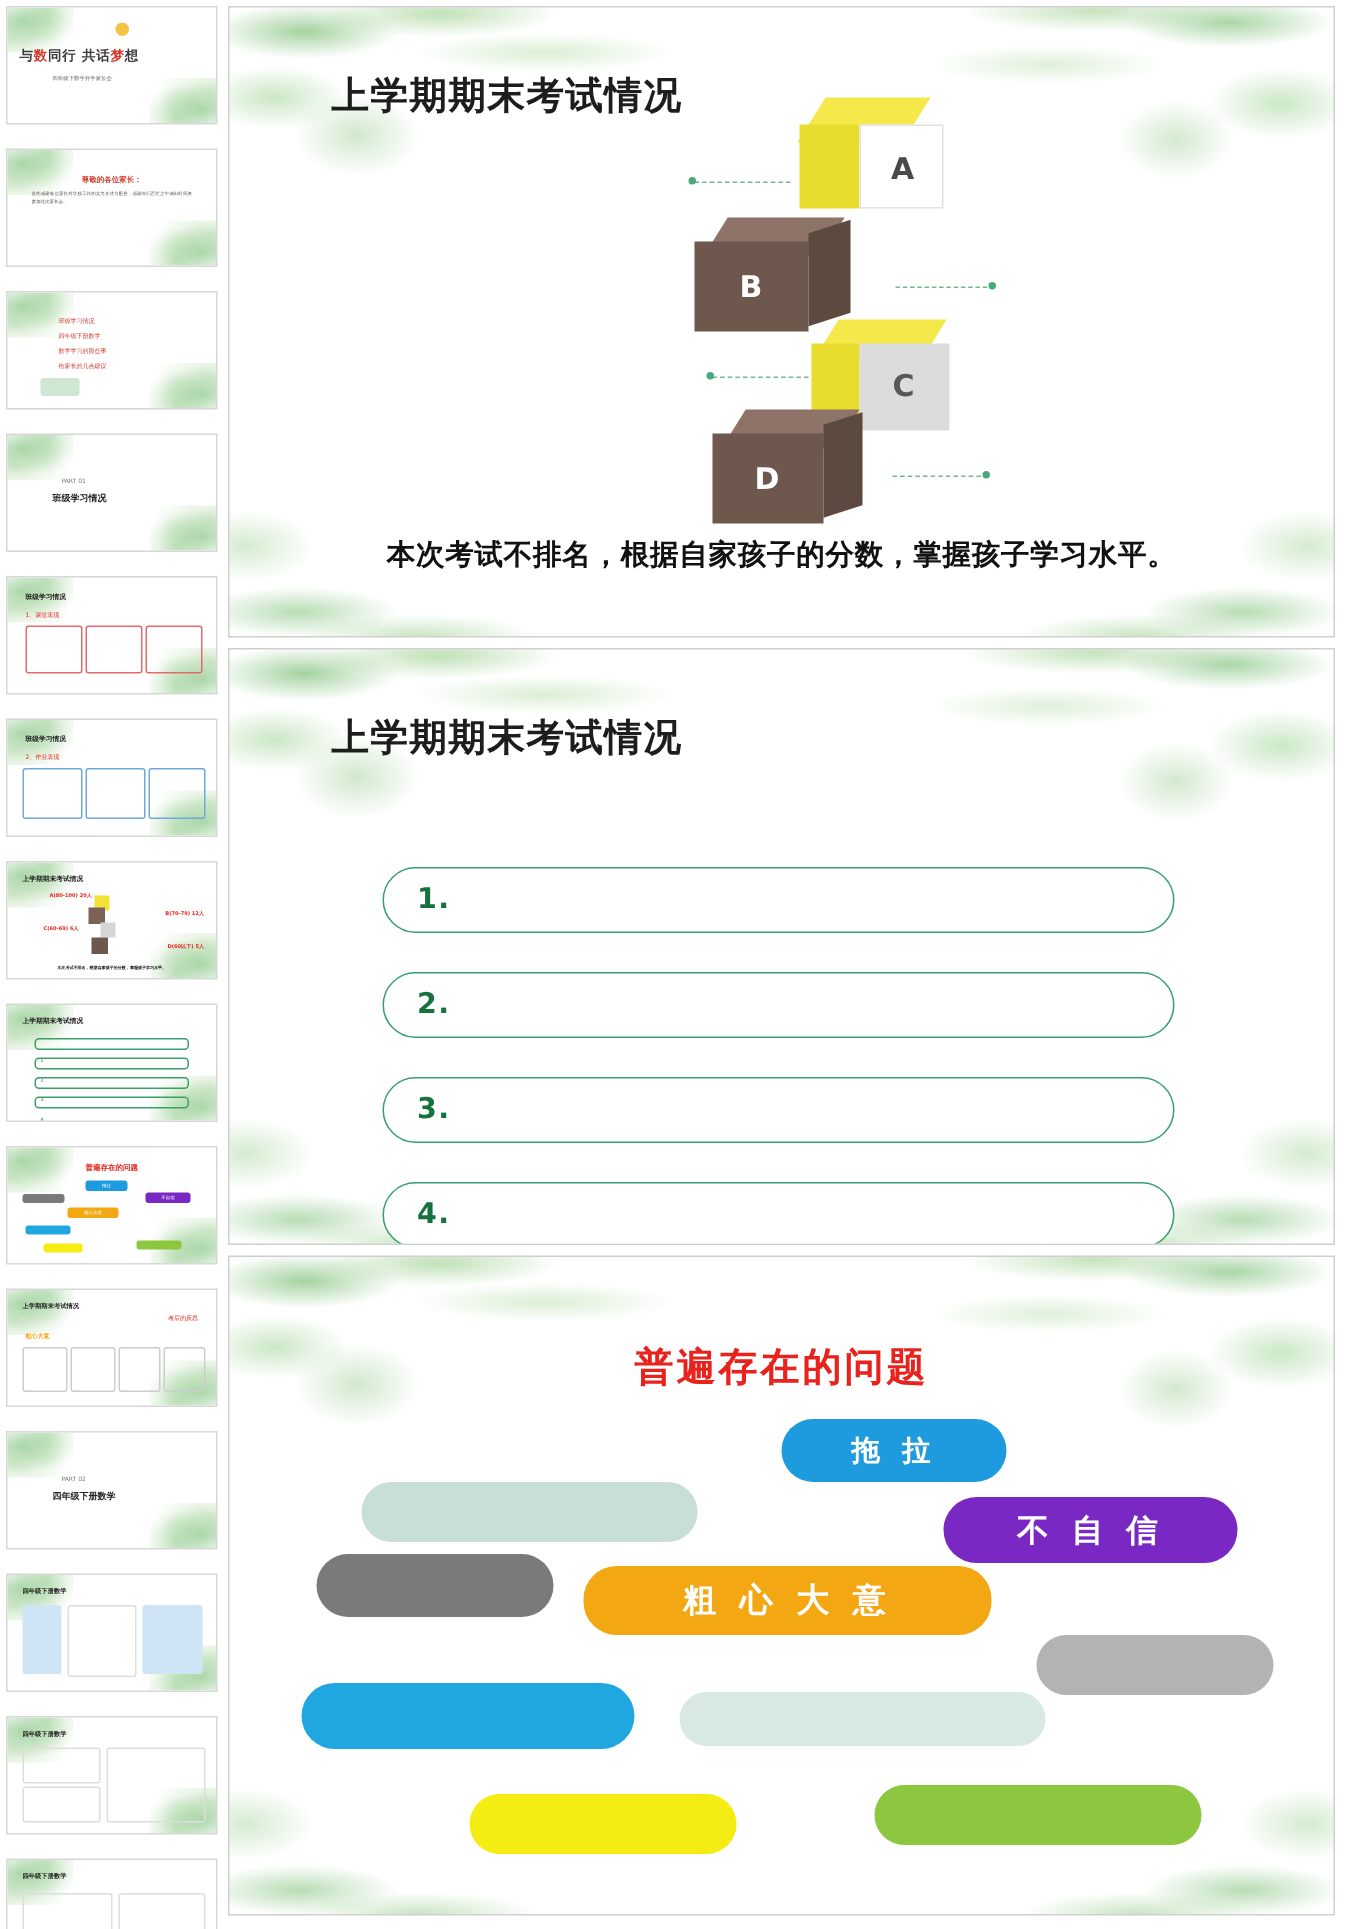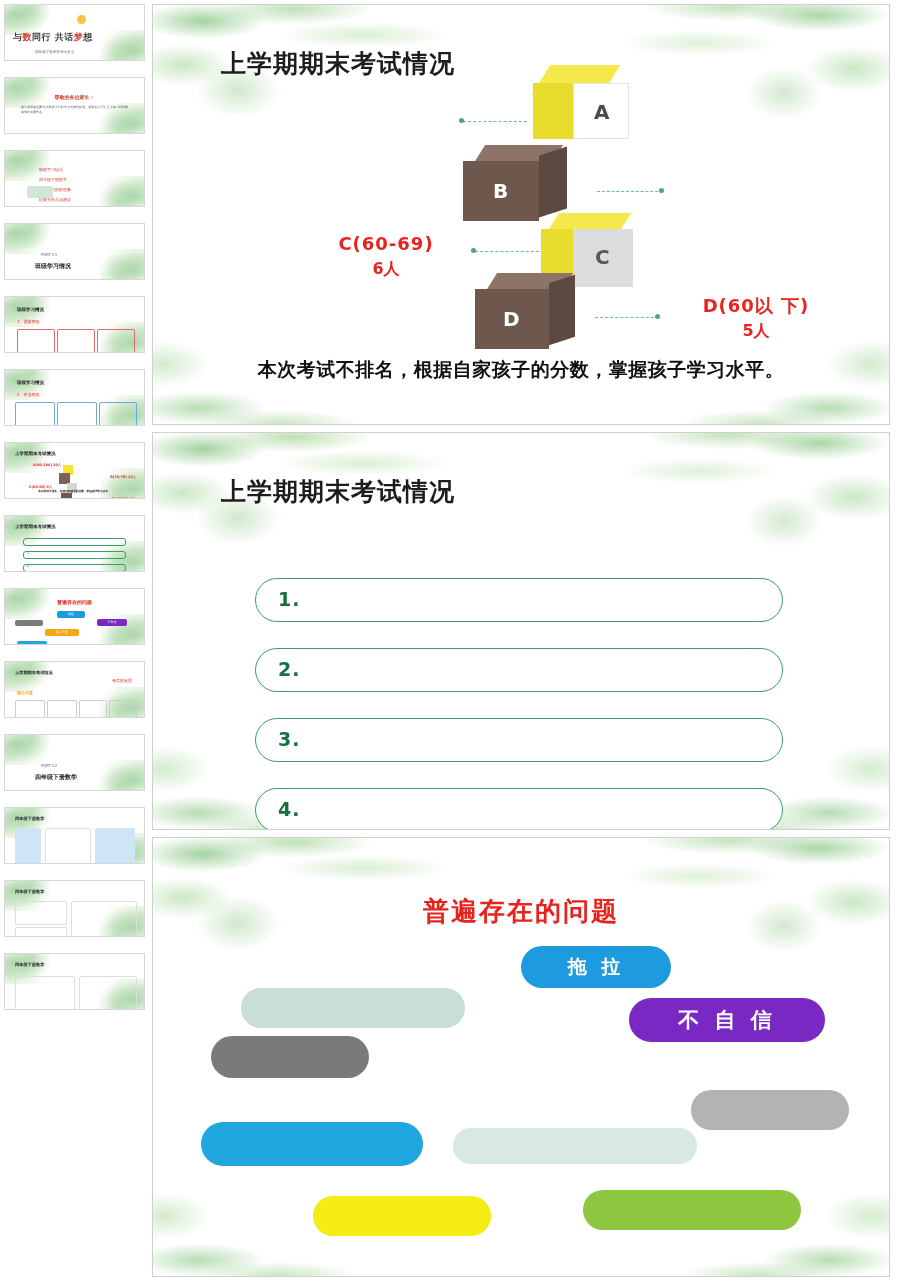--- a/index.html
+++ b/index.html
@@ -25,21 +25,21 @@
   .sidebar {
     width: 150px;
     min-width: 150px;
     background: #ffffff;
     padding: 4px 3px 0 4px;
     box-sizing: border-box;
     overflow: hidden;
   }
   .thumb {
     width: 141px;
-    height: 57px;
+    height: 79px;
     margin-bottom: 16px;
     border: 1px solid #d7d7d7;
     box-sizing: border-box;
     position: relative;
     background: #ffffff;
     overflow: hidden;
   }
   .thumb .leaf-tl, .thumb .leaf-br {
     position: absolute;
     width: 44px; height: 30px;
@@ -430,28 +430,20 @@
       </div>
 
       <div class="cube" style="left:322px; top:268px; width:140px; height:100px;">
         <div class="face-top" style="left:14px; top:0; width:76px; height:26px; background:#8e7468; transform:skewX(-32deg);"></div>
         <div class="face-front" style="left:0; top:16px; width:74px; height:60px; background:#6e584d;">
           <span class="letter" style="left:28px; top:18px;">D</span>
         </div>
         <div class="face-side" style="left:74px; top:6px; width:26px; height:62px; background:#5c4a40; transform: skewY(-18deg);"></div>
       </div>
 
-      <div class="s1-label lblC">
-        <span class="big">C(60-69)</span>
-        <span class="cnt">6人</span>
-      </div>
-      <div class="s1-label lblD">
-        <span class="big">D(60以 下)</span>
-        <span class="cnt">5人</span>
-      </div>
 
       <div class="s1-foot">本次考试不排名，根据自家孩子的分数，掌握孩子学习水平。</div>
     </div>
 
     <div class="slide slide-2">
       <div class="leafdeco leaf-top-left"></div>
       <div class="leafdeco leaf-top-right"></div>
       <div class="leafdeco leaf-bottom-left"></div>
       <div class="leafdeco leaf-bottom-right"></div>
 
@@ -474,16 +466,17 @@
       <div class="pill" style="left:88px; top:150px; width:224px; height:40px; background:#c8ded8;"></div>
       <div class="pill" style="left:58px; top:198px; width:158px; height:42px; background:#7a7a7a;"></div>
       <div class="pill" style="left:538px; top:252px; width:158px; height:40px; background:#b3b3b3;"></div>
       <div class="pill" style="left:48px; top:284px; width:222px; height:44px; background:#21a7e0;"></div>
       <div class="pill" style="left:300px; top:290px; width:244px; height:36px; background:#d8e8e2;"></div>
       <div class="pill" style="left:160px; top:358px; width:178px; height:40px; background:#f4ec12;"></div>
       <div class="pill" style="left:430px; top:352px; width:218px; height:40px; background:#8dc63f;"></div>
 
       <div class="pill" style="left:476px; top:160px; width:196px; height:44px; background:#7a28c4; font-size:21px;">不 自 信</div>
       <div class="pill" style="left:368px; top:108px; width:150px; height:42px; background:#1e9bdf; font-size:19px;">拖 拉</div>
+      <div class="pill" style="left:236px; top:206px; width:272px; height:46px; background:#f2a713; font-size:22px;">粗 心 大 意</div>
     </div>
 
   </div>
 </div>
 
 </body></html>

